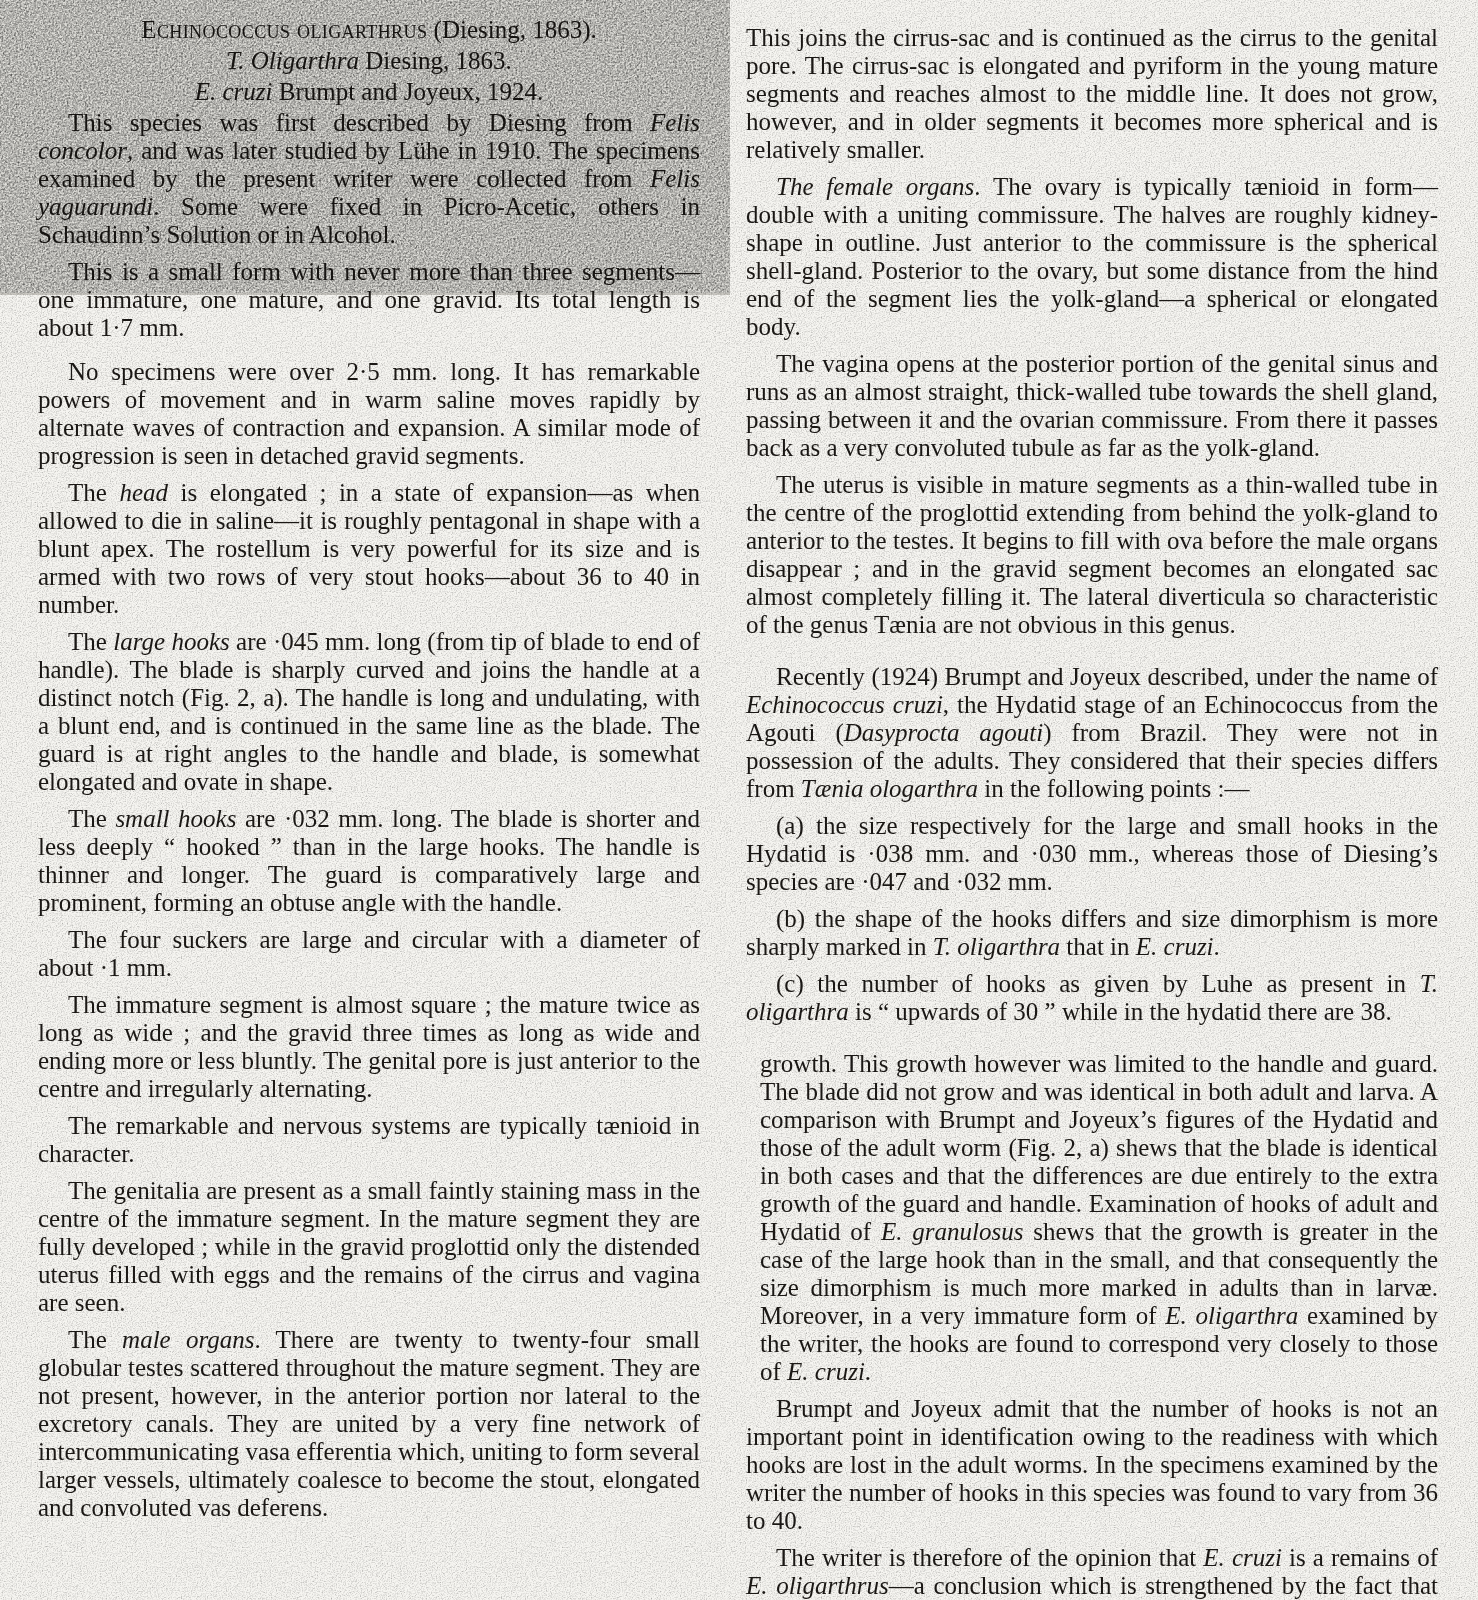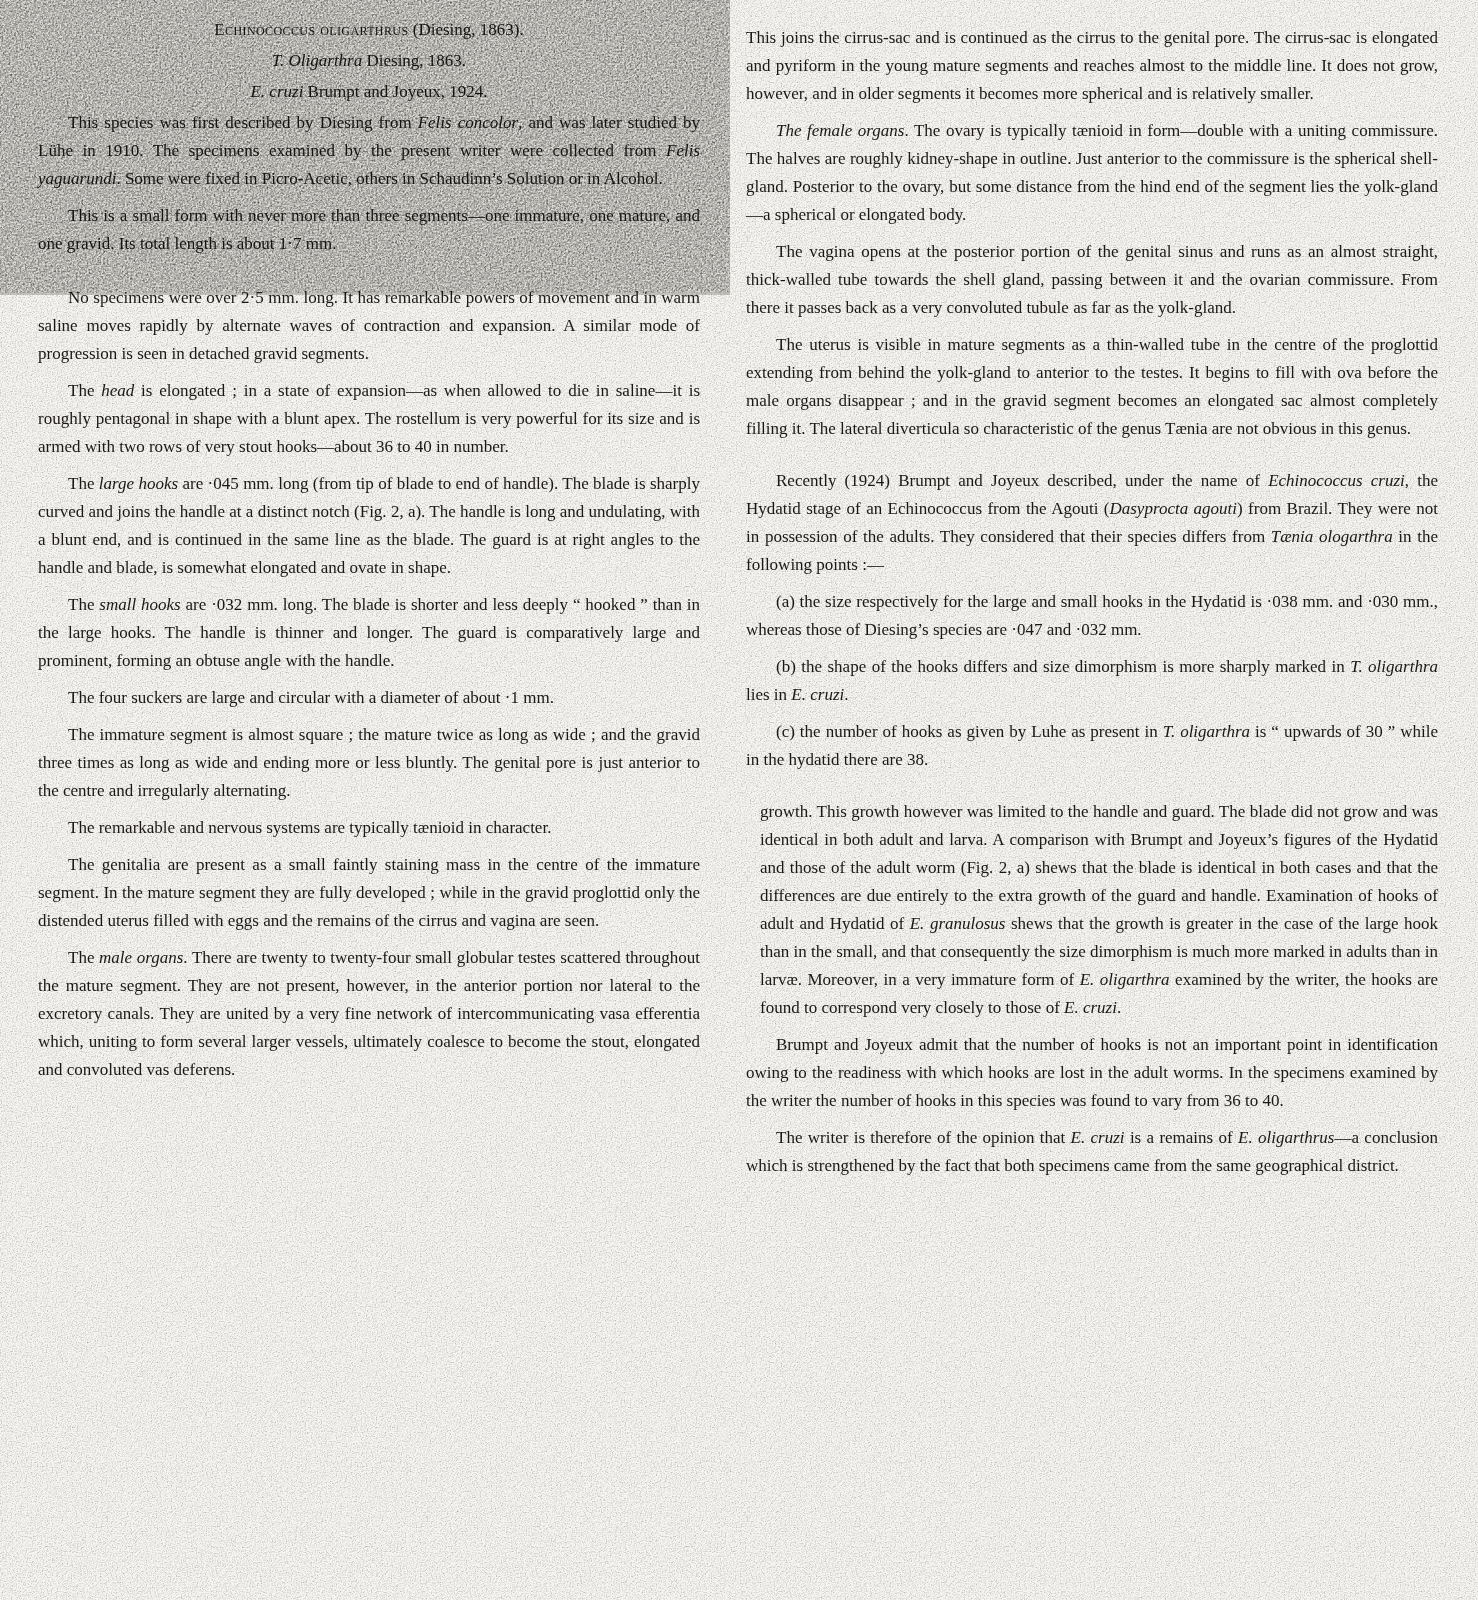--- a/index.html
+++ b/index.html
@@ -26,21 +26,21 @@
     border-bottom: 2px solid #c9c7c1;
   }
   .noise-svg {
     position: absolute;
     left: 0;
     top: 0;
     pointer-events: none;
   }
   .col {
     position: absolute;
-    font-size: 17px;
+    font-size: 25px;
     line-height: 28px;
     text-align: justify;
   }
   .col-left {
     left: 38px;
     top: 16px;
     width: 662px;
   }
   .col-right {
     left: 746px;
@@ -51,21 +51,21 @@
     margin: 0 0 9px 0;
     text-indent: 30px;
   }
   p.center {
     text-align: center;
     text-indent: 0;
     margin: 0 0 3px 0;
   }
   p.noindent { text-indent: 0; }
   p.gap-top { margin-top: 24px; }
-  p.gap-top-lg { margin-top: 26px; }
+  p.gap-top-lg { margin-top: 16px; }
   p.shift-right { margin-left: 14px; }
   .sc { font-variant: small-caps; letter-spacing: 0.4px; }
   .it { font-style: italic; }
 </style>
 </head>
 <body>
 
 <div class="page">
 
   <div class="shade-block"></div>
@@ -86,21 +86,21 @@
       <p class="para"><span>The genitalia are present as a small faintly staining mass in the centre of the immature segment.  In the mature segment they are fully developed ;  while in the gravid proglottid only the distended uterus filled with eggs and the remains of the cirrus and vagina are seen.</span></p>
       <p class="para"><span>The </span><span class="it">male organs</span><span>.  There are twenty to twenty-four small globular testes scattered throughout the mature segment.  They are not present, however, in the anterior portion nor lateral to the excretory canals. They are united by a very fine network of intercommunicating vasa efferentia which, uniting to form several larger vessels, ultimately coalesce to become the stout, elongated and convoluted vas deferens.</span></p>
     </div>
   <div class="col col-right" id="right-col">
       <p class="para noindent"><span>This joins the cirrus-sac and is continued as the cirrus to the genital pore.  The cirrus-sac is elongated and pyriform in the young mature segments and reaches almost to the middle line.  It does not grow, however, and in older segments it becomes more spherical and is relatively smaller.</span></p>
       <p class="para"><span class="it">The female organs</span><span>.  The ovary is typically tænioid in form—double with a uniting commissure.   The halves are roughly kidney-shape in outline.   Just anterior to the commissure is the spherical shell-gland. Posterior to the ovary, but some distance from the hind end of the segment lies the yolk-gland—a spherical or elongated body.</span></p>
       <p class="para"><span>The vagina opens at the posterior portion of the genital sinus and runs as an almost straight, thick-walled tube towards the shell gland, passing between it and the ovarian commissure.  From there it passes back as a very convoluted tubule as far as the yolk-gland.</span></p>
       <p class="para"><span>The uterus is visible in mature segments as a thin-walled tube in the centre of the proglottid extending from behind the yolk-gland to anterior to the testes.   It begins to fill with ova before the male organs disappear ; and in the gravid segment becomes an elongated sac almost completely filling it.  The lateral diverticula so characteristic of the genus Tænia are not obvious in this genus.</span></p>
       <p class="para gap-top"><span>Recently (1924) Brumpt and Joyeux described, under the name of </span><span class="it">Echinococcus cruzi</span><span>, the Hydatid stage of an Echinococcus from the Agouti (</span><span class="it">Dasyprocta agouti</span><span>) from Brazil.  They were not in possession of the adults.  They considered that their species differs from </span><span class="it">Tænia ologarthra</span><span> in the following points :—</span></p>
       <p class="para"><span>(a) the size respectively for the large and small hooks in the Hydatid is ·038 mm. and ·030 mm., whereas those of Diesing’s species are ·047 and  ·032 mm.</span></p>
-      <p class="para"><span>(b) the shape of the hooks differs and size dimorphism is more sharply marked in </span><span class="it">T. oligarthra</span><span> lies in </span><span class="it">E. cruzi</span><span>.</span></p>
+      <p class="para"><span>(b) the shape of the hooks differs and size dimorphism is more sharply marked in </span><span class="it">T. oligarthra</span><span> that in </span><span class="it">E. cruzi</span><span>.</span></p>
       <p class="para"><span>(c) the number of hooks as given by Luhe as present in </span><span class="it">T. oligarthra</span><span> is “ upwards of 30 ” while in the hydatid there are 38.</span></p>
       <p class="para noindent gap-top shift-right"><span>growth.  This growth however was limited to the handle and guard. The blade did not grow and was identical in both adult and larva.  A comparison with Brumpt and Joyeux’s figures of the Hydatid and those of the adult worm (Fig. 2, a) shews that the blade is identical in both cases and that the differences are due entirely to the extra growth of the guard and handle.  Examination of hooks of adult and Hydatid of </span><span class="it">E. granulosus</span><span> shews that the growth is greater in the case of the large hook than in the small, and that consequently the size dimorphism is much more marked in adults than in larvæ.   Moreover, in a very immature form of </span><span class="it">E. oligarthra</span><span> examined by the writer, the hooks are found to correspond very closely to those of </span><span class="it">E. cruzi</span><span>.</span></p>
       <p class="para"><span>Brumpt and Joyeux admit that the number of hooks is not an important point in identification owing to the readiness with which hooks are lost in the adult worms.  In the specimens examined by the writer the number of hooks in this species was found to vary from 36 to 40.</span></p>
       <p class="para"><span>The writer is therefore of the opinion that </span><span class="it">E. cruzi</span><span> is a remains of </span><span class="it">E. oligarthrus</span><span>—a conclusion which is strengthened by the fact that both specimens came from the same geographical district.</span></p>
     </div>
 
   <svg class="noise-svg" width="1478" height="1600" aria-hidden="true">
     <defs>
       <filter id="grain" x="0" y="0" width="100%" height="100%">
         <feTurbulence type="fractalNoise" baseFrequency="0.8" numOctaves="2" stitchTiles="stitch" result="n"></feTurbulence>

